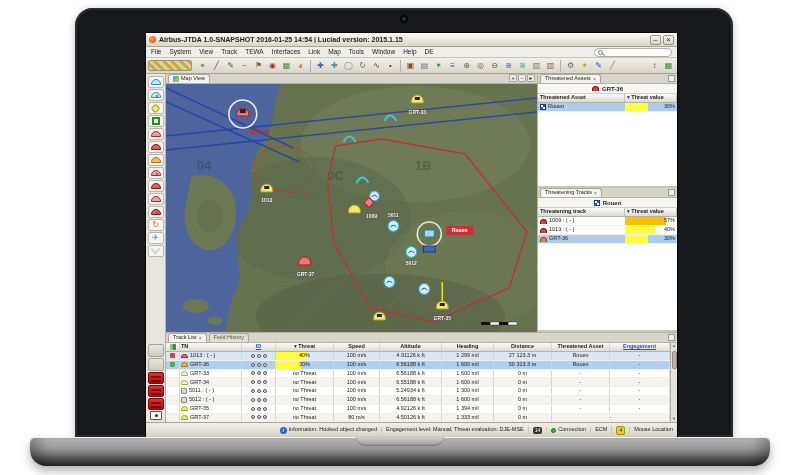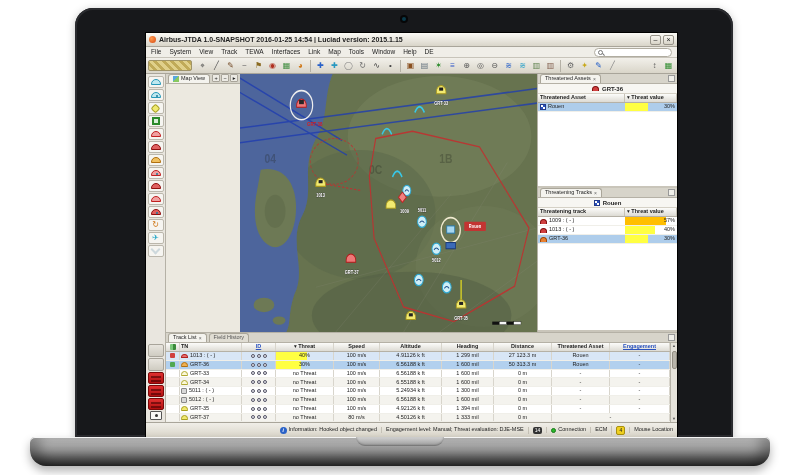--- a/index.html
+++ b/index.html
@@ -42,21 +42,21 @@
 .chev{width:7px;height:7px;border-right:2px solid #cdd8dc;border-bottom:2px solid #cdd8dc;transform:rotate(45deg);margin-top:-3px}
 .strip-spacer{flex:1}
 .graybtn{width:16px;height:13px;border:1px solid #a8a49a;background:linear-gradient(#e8e5de,#cfccc2);border-radius:2px;flex:none}
 .redbtn{width:16px;height:12px;border:1px solid #7a0808;background:linear-gradient(#e03030,#b01010);border-radius:2px;position:relative;overflow:hidden;flex:none}
 .redbtn::after{content:"";position:absolute;left:2px;right:2px;top:3px;height:2px;background:rgba(60,0,0,.55);box-shadow:0 4px 0 rgba(60,0,0,.55)}
 .camicon{width:12px;height:9px;border:1px solid #555;background:#f8f8f6;border-radius:1px;position:relative;flex:none}
 .camicon::after{content:"";position:absolute;left:4px;top:2px;width:3px;height:3px;background:#333;border-radius:50%}
 .rightstack{flex:1;display:flex;flex-direction:column;min-width:0}
 .upper{display:flex;height:258px;min-height:0;flex:none}
 
-.mapwrap{flex:1;display:flex;flex-direction:row;border-right:1px solid #b5b1a6;min-width:0}
+.mapwrap{flex:1;display:flex;flex-direction:column;border-right:1px solid #b5b1a6;min-width:0}
 .tabstrip{height:10px;background:#d7d4ca;border-bottom:1px solid #b5b1a6;display:flex;align-items:flex-end;padding:0 2px;gap:2px;flex:none}
 .tab{display:flex;align-items:center;gap:2px;height:9px;padding:0 4px;background:#f4f3ee;border:1px solid #aaa69a;border-bottom:none;border-radius:3px 3px 0 0;font-size:5.5px;white-space:nowrap}
 .tab.inactive{background:#e0ddd3;color:#555}
 .tclose{font-size:5px;color:#666}
 .tabicon-map{width:6px;height:6px;background:linear-gradient(135deg,#58a8e0 50%,#88c860 50%);flex:none}
 .navbtns{margin-left:auto;display:flex;gap:1px;align-items:center;padding-bottom:1px}
 .nb{width:8px;height:8px;font-size:5.5px;line-height:7px;text-align:center;border:1px solid #a8a49a;background:#eceae4;border-radius:1px}
 .pwin{width:7px;height:7px;border:1px solid #999;background:#f0efe9;margin-left:auto;margin-bottom:1px;flex:none}
 .mapview{flex:1;position:relative;background:#66724e;min-height:0;overflow:hidden}
 .mapview svg{position:absolute;inset:0;width:100%;height:100%}

